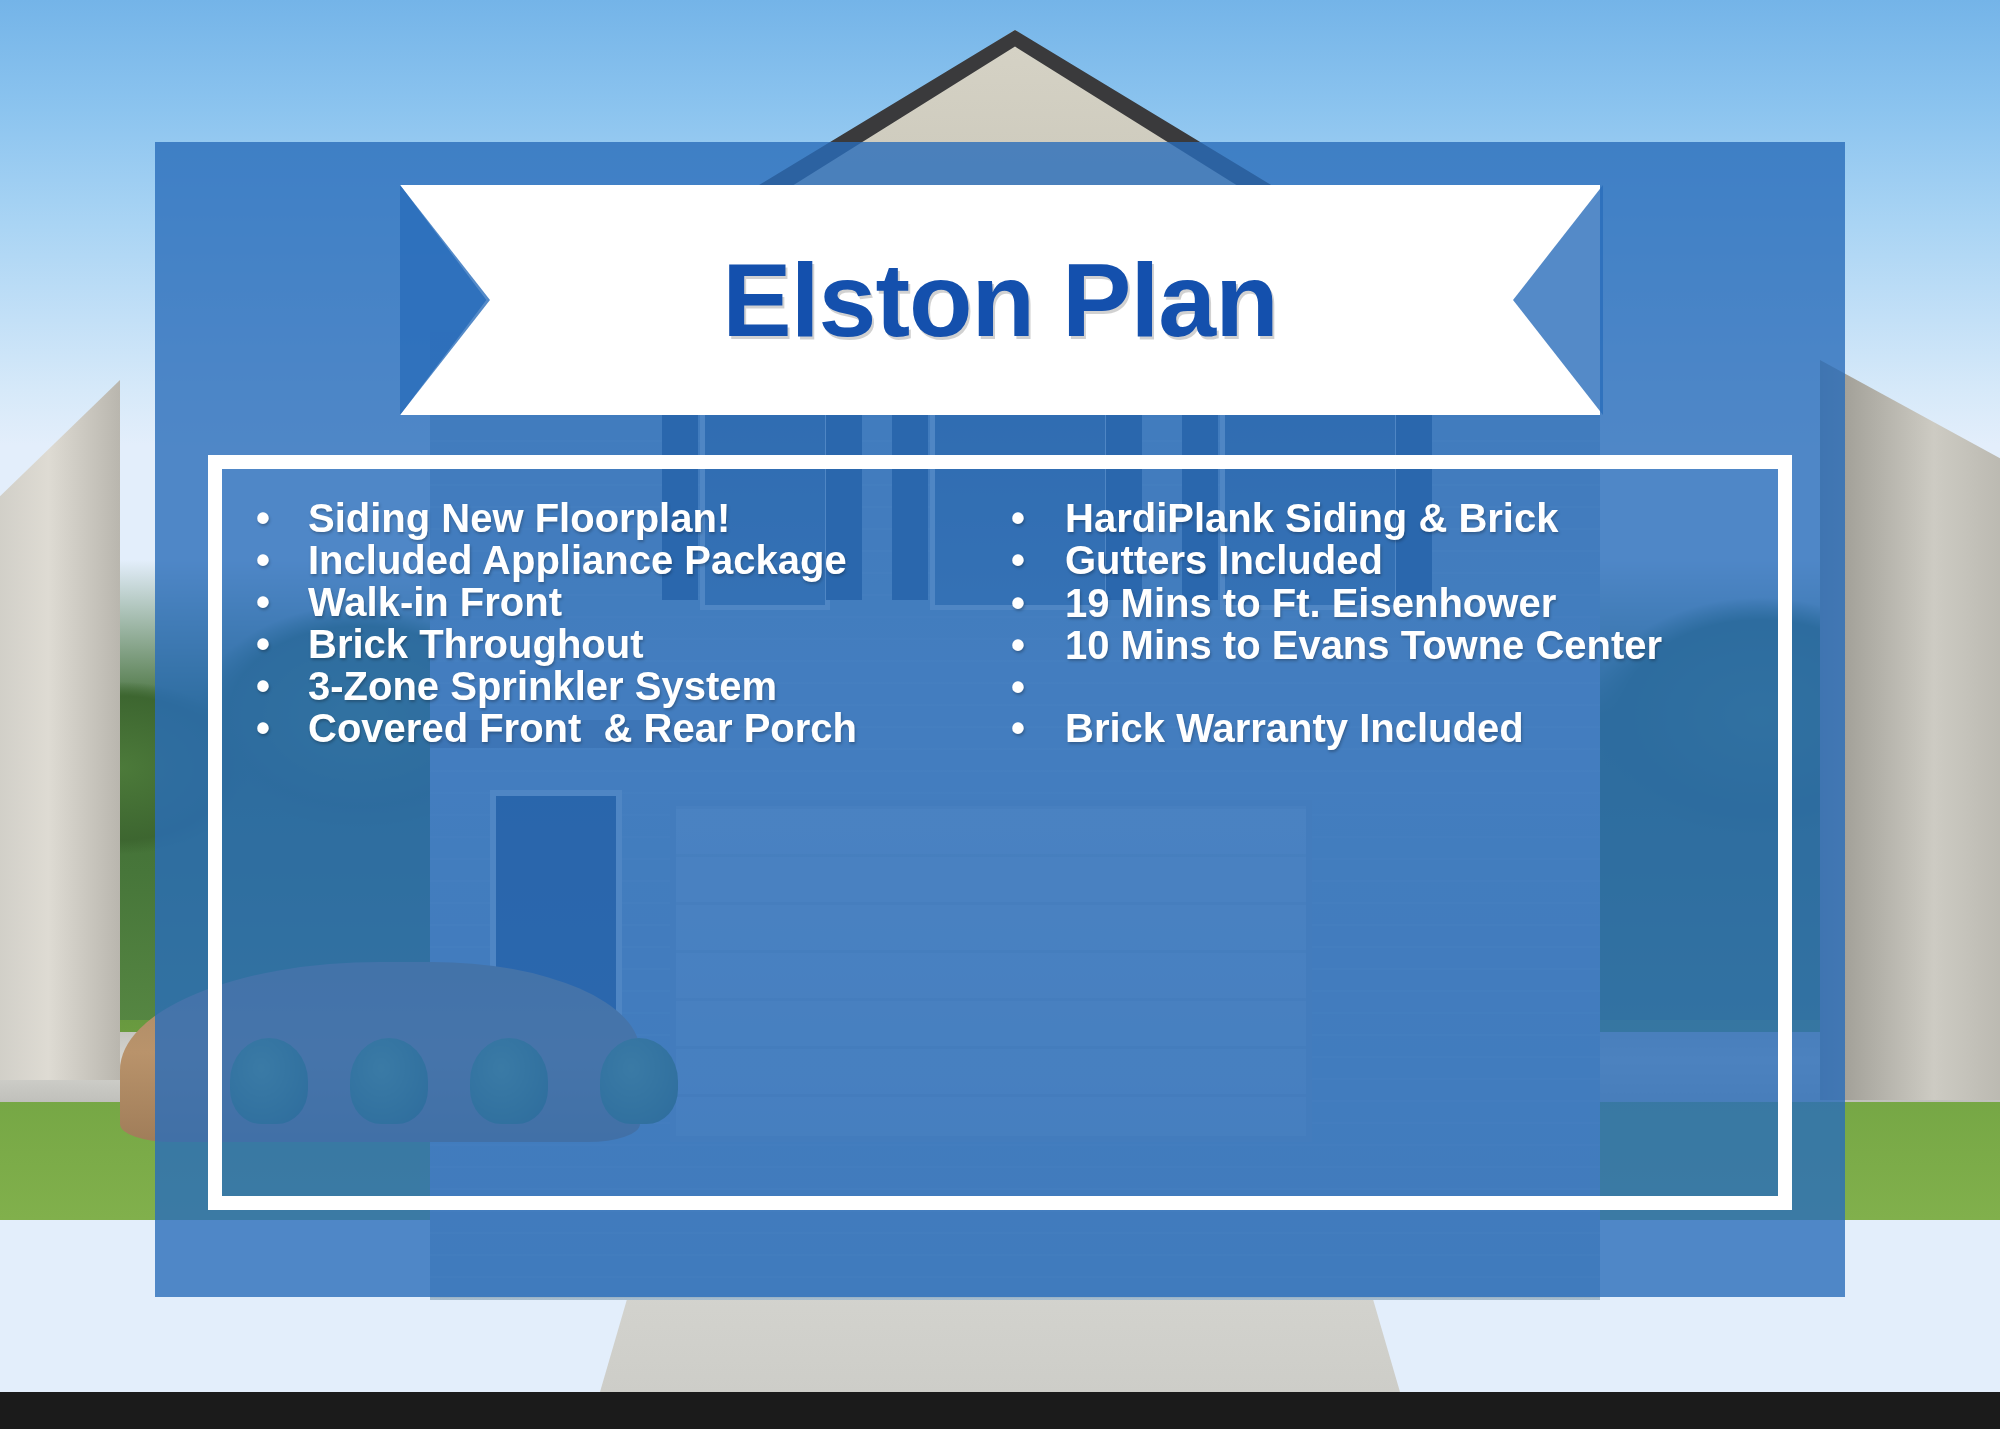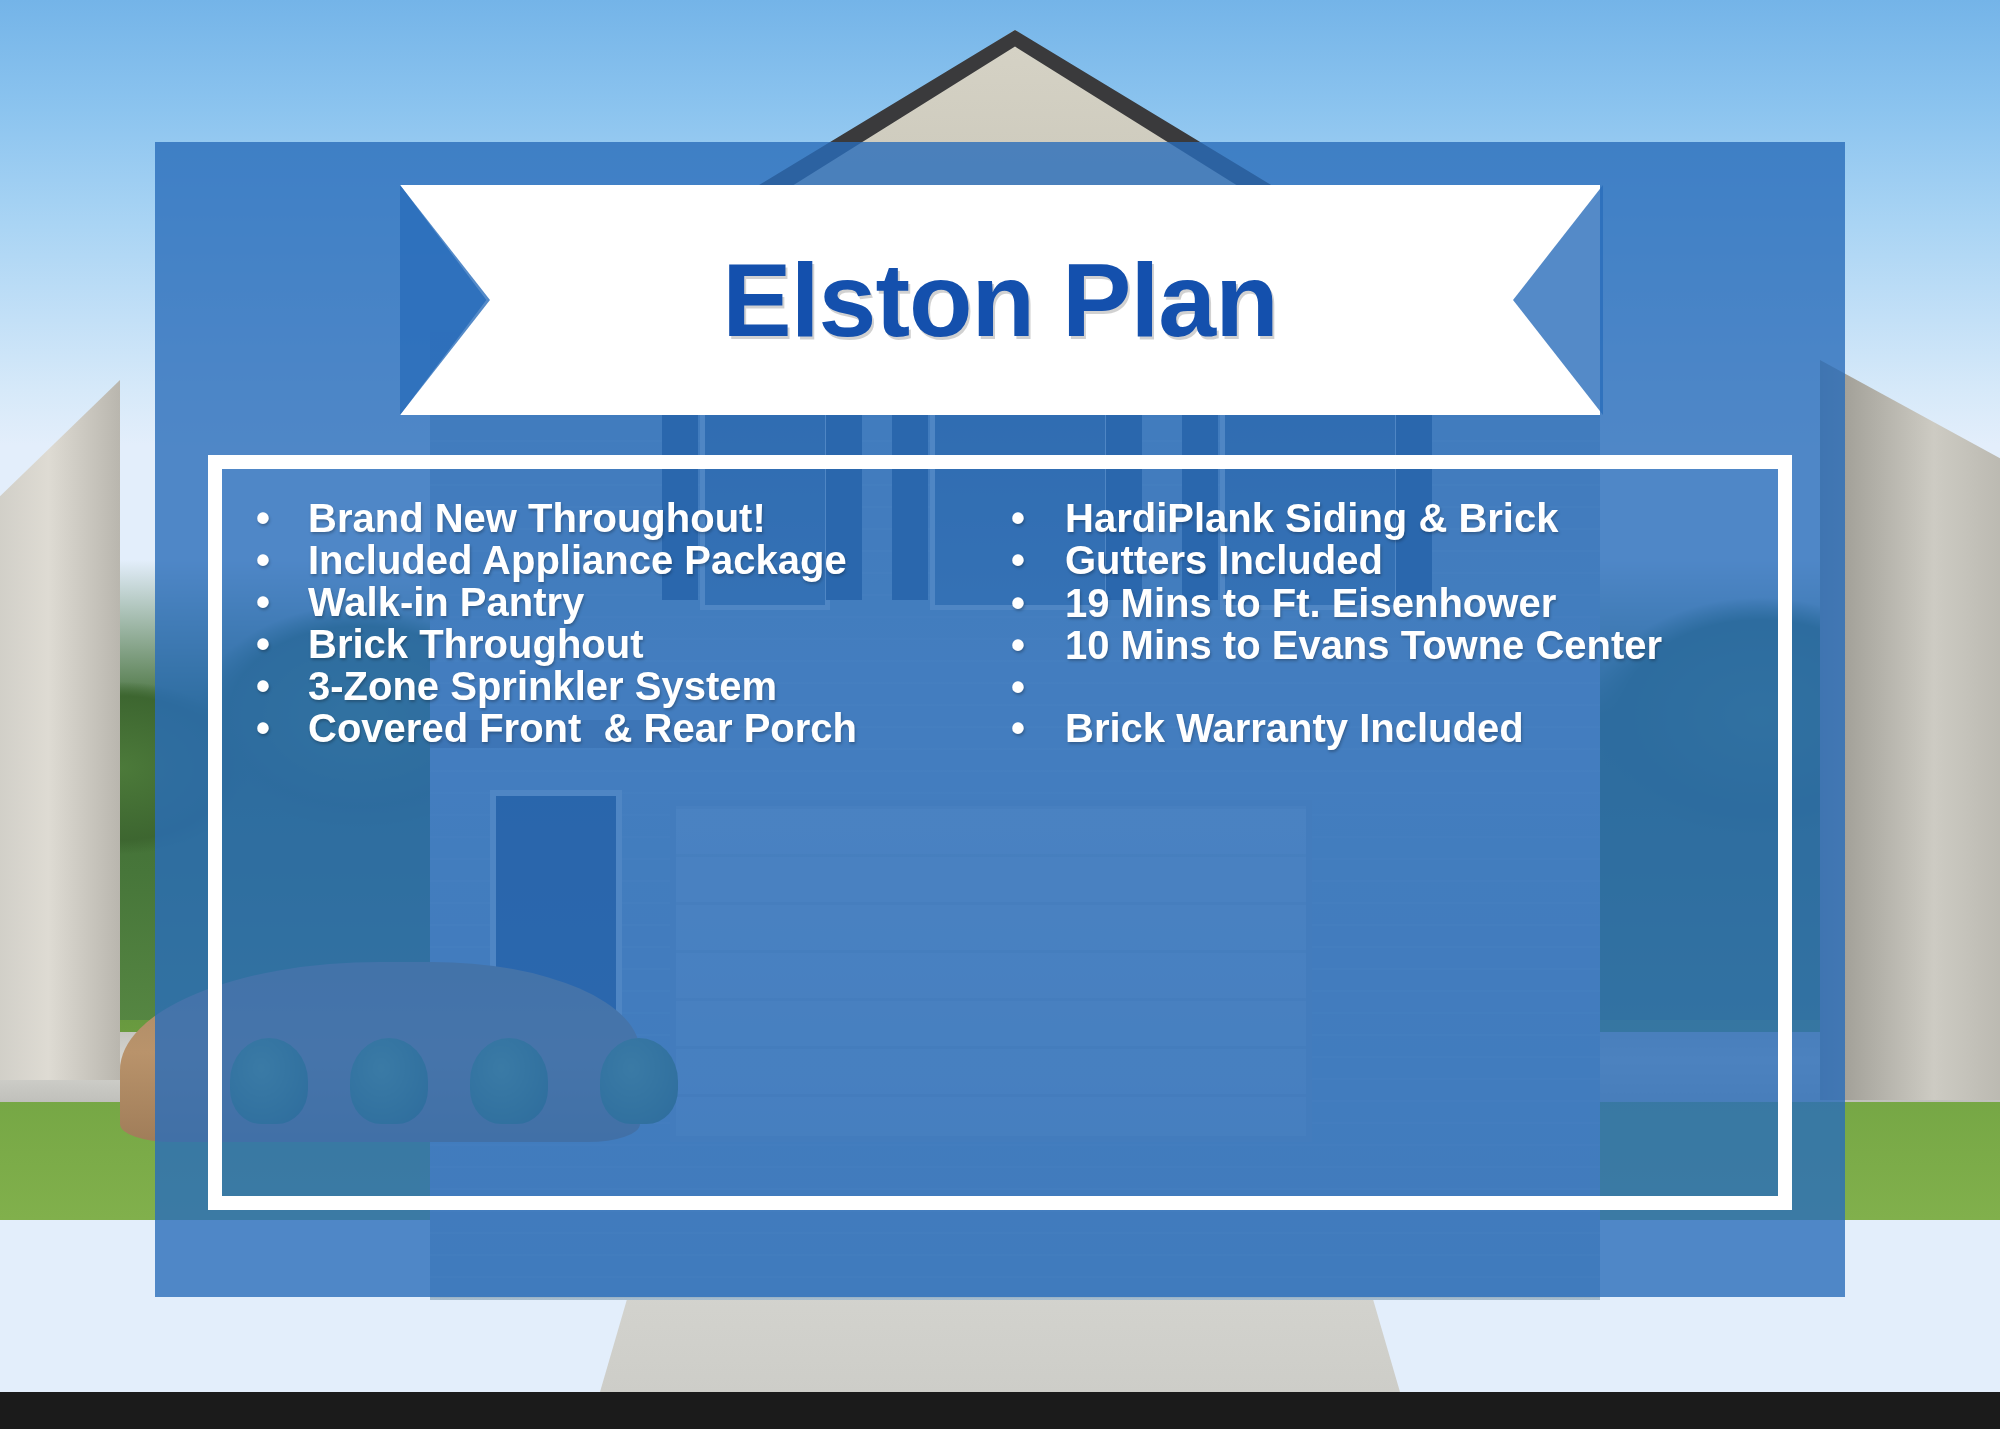--- a/index.html
+++ b/index.html
@@ -340,29 +340,29 @@
     <div class="ribbon-title">Elston Plan</div>
   </div>
 
   <div class="frame"></div>
 
   <div class="bullet-grid">
 
     <div class="col col-left">
       <div class="bullet">
         <span class="dot">•</span>
-        <span>Brand New Throughout!</span>
+        <span>Siding New Floorplan!</span>
       </div>
       <div class="bullet">
         <span class="dot">•</span>
         <span>Included Appliance Package</span>
       </div>
       <div class="bullet">
         <span class="dot">•</span>
-        <span>Walk-in Pantry</span>
+        <span>Walk-in Front</span>
       </div>
       <div class="bullet">
         <span class="dot">•</span>
         <span>Brick Throughout</span>
       </div>
       <div class="bullet">
         <span class="dot">•</span>
         <span>3-Zone Sprinkler System</span>
       </div>
       <div class="bullet">

